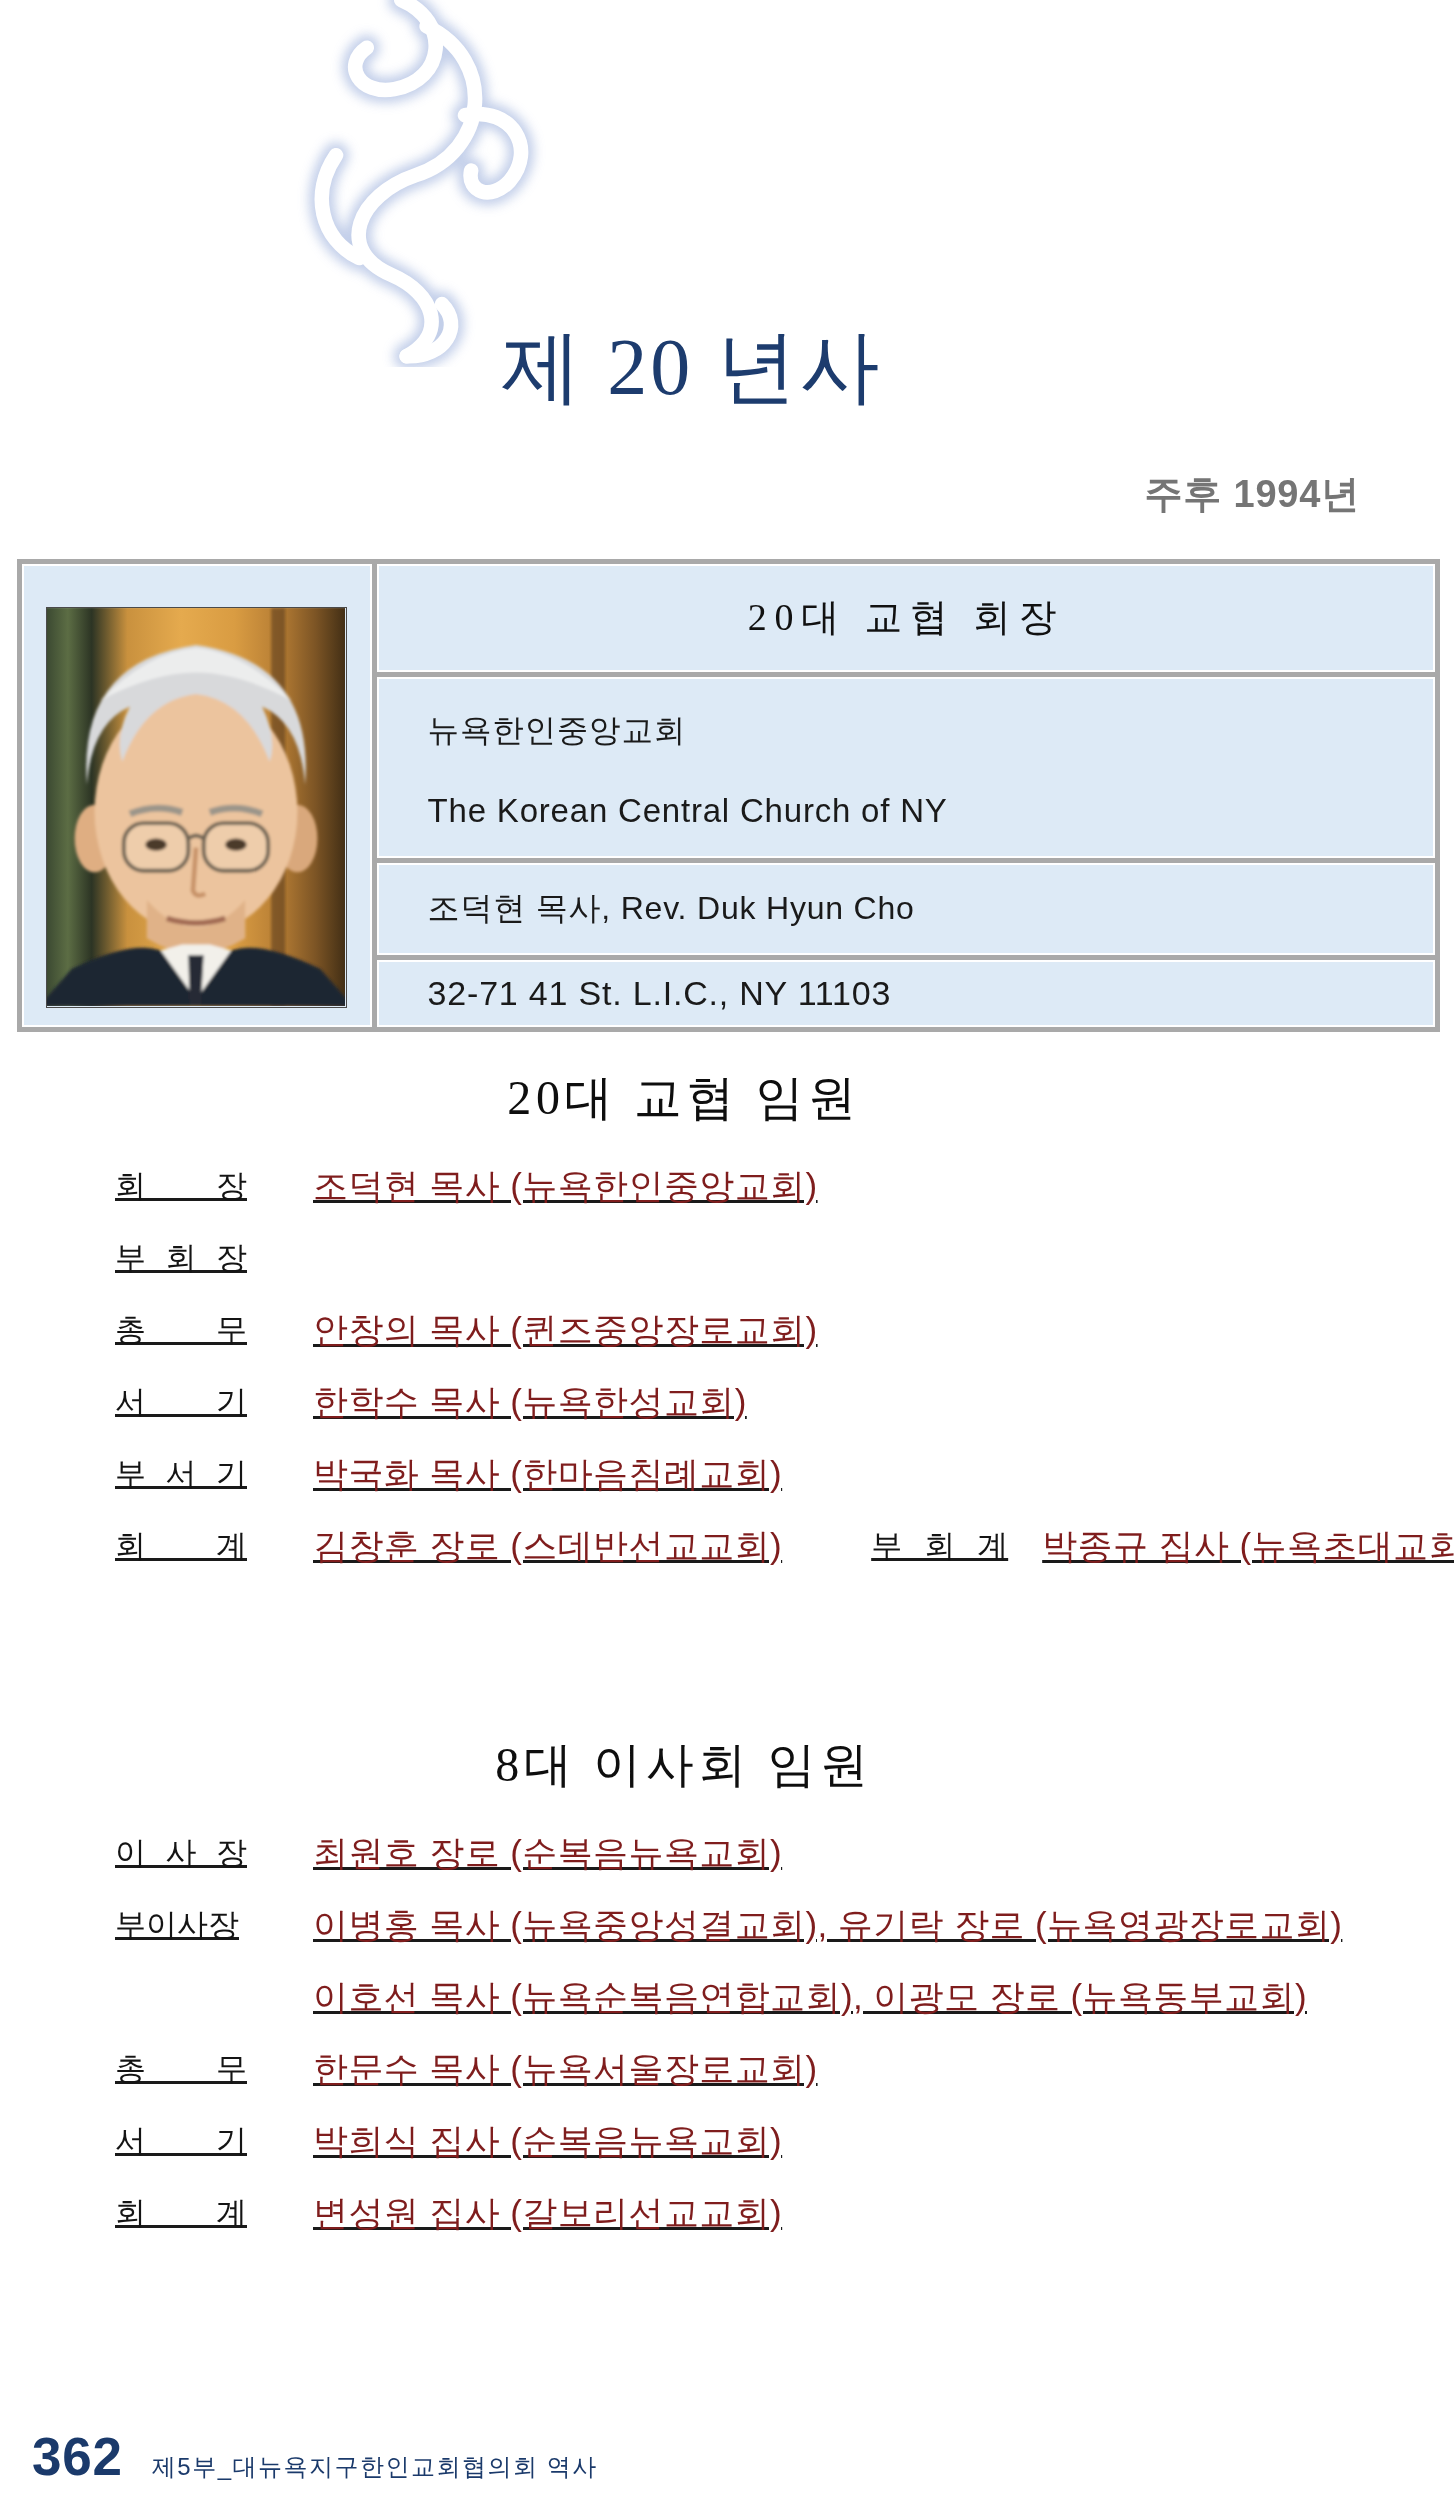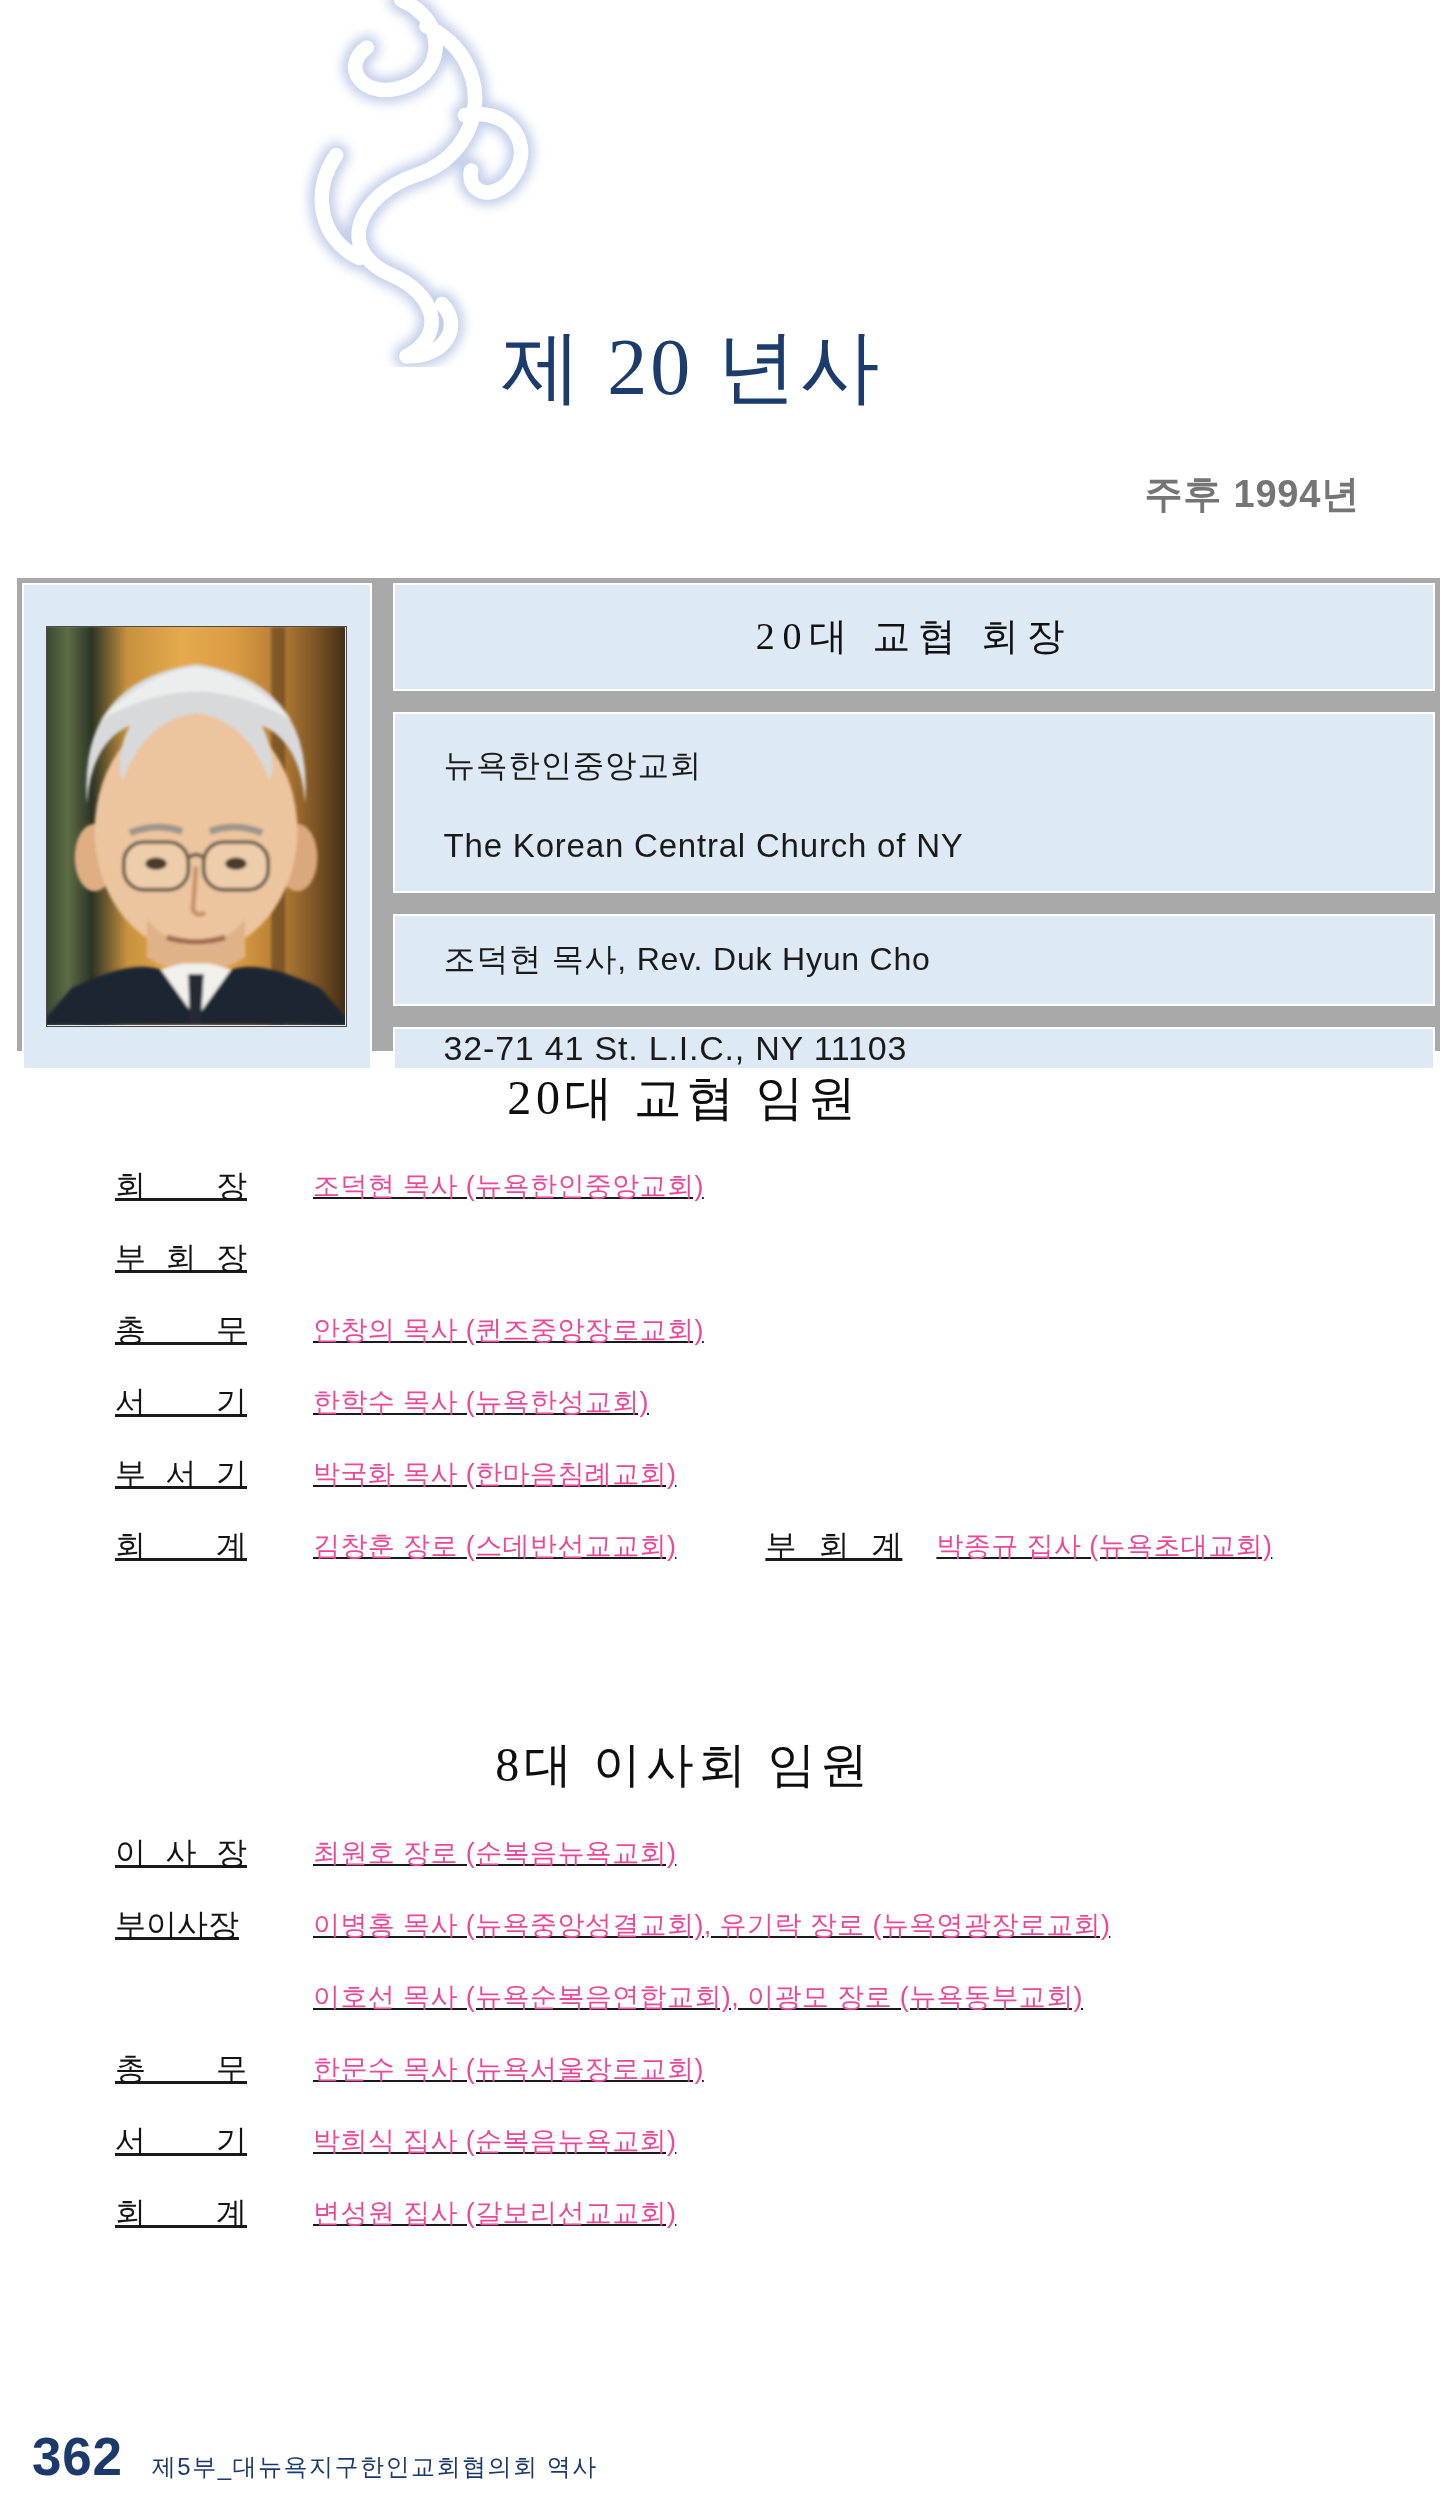--- a/index.html
+++ b/index.html
@@ -15,25 +15,25 @@
     font-family:"Liberation Serif","DejaVu Serif",serif;
     font-size:80px;font-weight:500;color:#1d3c6e;letter-spacing:3.1px;white-space:nowrap;
   }
   
   .year-label{
     position:absolute;right:94px;top:469px;
     font-size:38px;font-weight:bold;color:#757575;letter-spacing:0.8px;white-space:nowrap;
   }
   
   .profile-card{
-    position:absolute;left:17px;top:578px;width:1423px;height:473px;
+    position:absolute;left:17px;top:559px;width:1423px;height:473px;
     background:#a9a9a9;display:grid;
     grid-template-columns:350px 1fr;
     grid-template-rows:108px 181px 92px 1fr;
-    gap:21px;padding:4.6px;box-sizing:border-box;
+    gap:5px;padding:4.6px;box-sizing:border-box;
   }
   .profile-card .cell{
     background:#ddeaf6;border:2.3px solid #ffffff;box-sizing:border-box;
   }
   .photo-cell{
     grid-row:1 / span 4;display:flex;justify-content:center;align-items:flex-start;
   }
   .photo-frame{
     margin-top:41px;width:301px;height:401px;border:1.5px solid #4a4a4a;box-sizing:border-box;overflow:hidden;
   }
@@ -61,21 +61,21 @@
     font-family:"Liberation Serif","DejaVu Serif",serif;
     font-size:48px;font-weight:500;letter-spacing:4.6px;color:#0e0e0e;
   }
   .rows{margin-top:20px;padding-left:115px;}
   .officer-row{height:72px;display:flex;align-items:center;white-space:nowrap;text-decoration:underline;}
   .role{
     display:inline-block;width:132px;flex-shrink:0;
     font-size:31px;color:#141414;
     text-align:justify;text-align-last:justify;
   }
-  .val{margin-left:66px;font-size:27px;color:#ec4899;letter-spacing:0.4px;}
+  .val{margin-left:66px;font-size:35px;color:#7f1d1d;letter-spacing:0.4px;}
   .role.role2{margin-left:89px;width:137px;}
   .val.val2{margin-left:34px;}
   
   .page-footer{
     position:absolute;left:32px;top:2426px;
     display:flex;align-items:baseline;column-gap:29px;color:#1b3a6b;
   }
   .page-number{font-size:53px;font-weight:bold;letter-spacing:0.8px;}
   .book-title{font-size:24px;font-weight:400;letter-spacing:1.5px;}
 </style>

